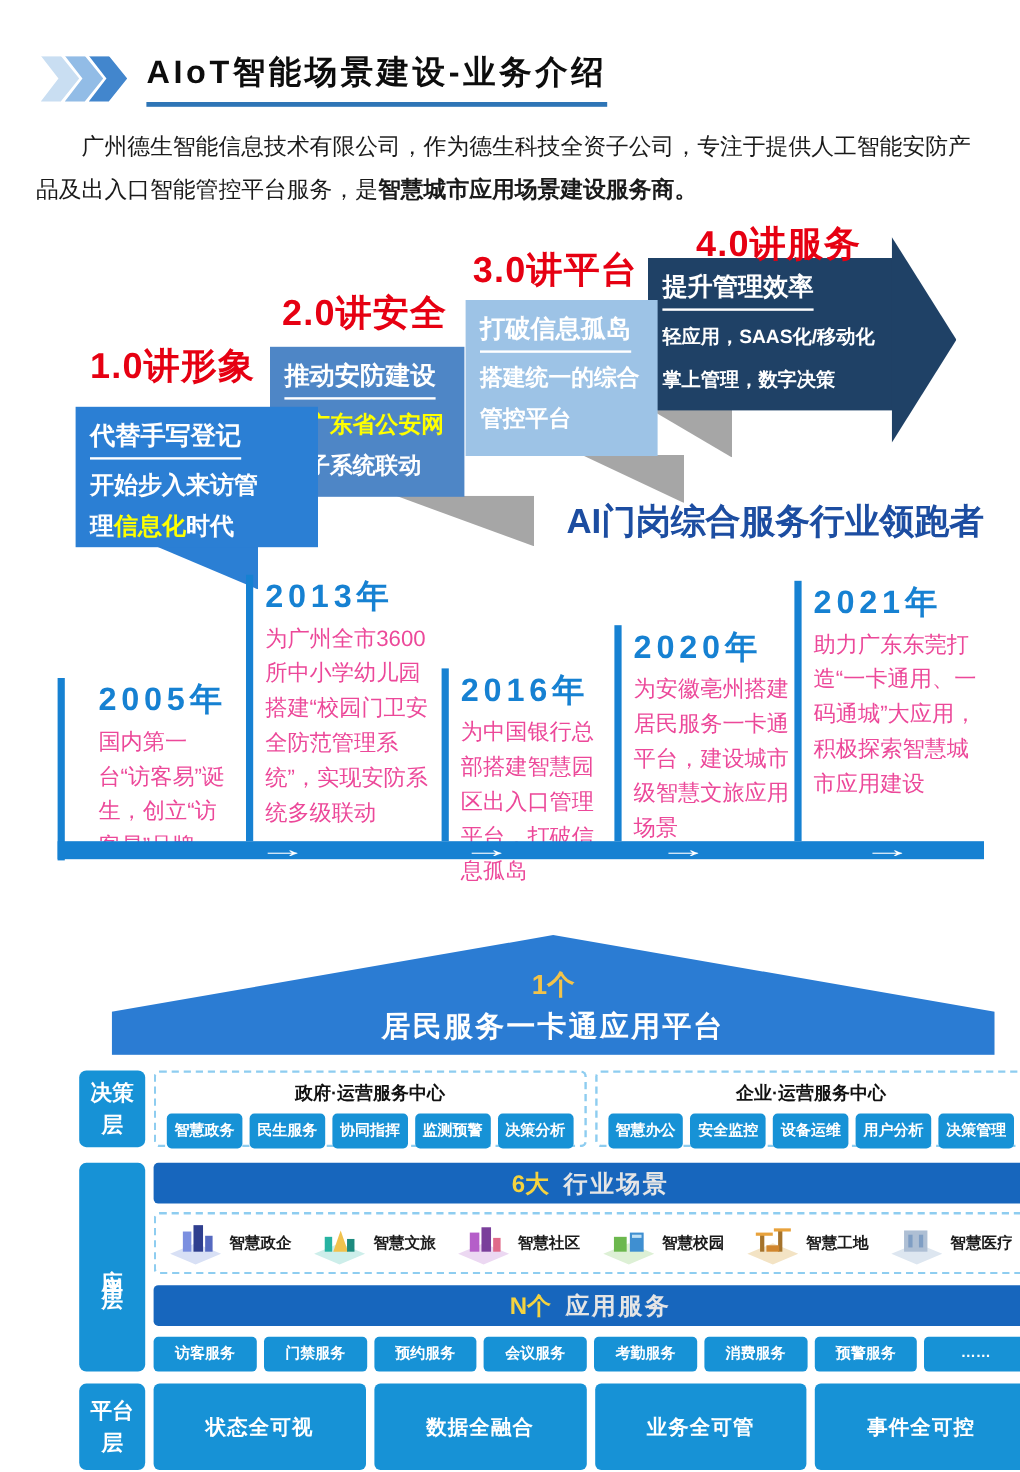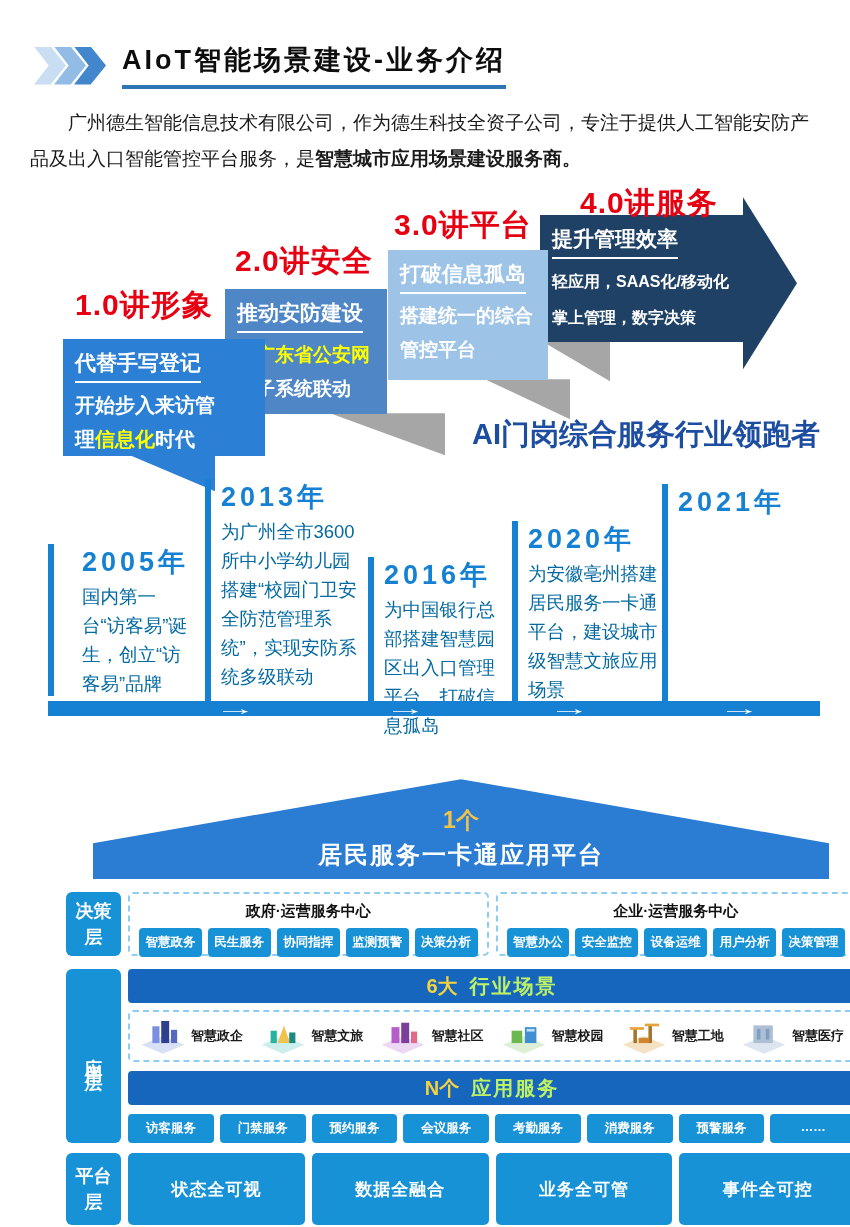--- a/index.html
+++ b/index.html
@@ -42,22 +42,22 @@
   .tail2{left:300px;top:236px;width:115px;height:42px;background:var(--gray-shadow,#a6a6a6);}
   .tail3{left:455px;top:202px;width:85px;height:40px;background:var(--gray-shadow,#a6a6a6);}
   .tail4{left:512px;top:164px;width:68px;height:40px;background:var(--gray-shadow,#a6a6a6);}
   .leader{position:absolute;left:395px;top:238px;width:395px;text-align:right;
     font-size:29px;font-weight:800;color:var(--leader-blue,#1c4da1);white-space:nowrap;z-index:6;}
 
   
   .timeline{position:relative;margin:0 30px 0 48px;height:260px;}
   .tl-col{position:absolute;border-left:6px solid var(--timeline-blue,#1681d2);padding-left:10px;box-sizing:border-box;}
   .tl-year{font-size:27px;font-weight:800;color:var(--timeline-blue,#1681d2);letter-spacing:4px;margin-bottom:2px;white-space:nowrap;}
-  .tl-desc{font-size:18.5px;line-height:29px;color:#0369a1;}
-  .tlc0{left:0;top:67px;width:148px;height:152px;padding-left:28px;}
+  .tl-desc{font-size:18.5px;line-height:29px;color:#ec4899;}
+  .tlc0{left:0;top:88px;width:148px;height:152px;padding-left:28px;}
   .tlc1{left:157px;top:2px;width:160px;height:222px;}
   .tlc2{left:320px;top:80px;width:145px;height:144px;}
   .tlc3{left:464px;top:44px;width:150px;height:180px;}
   .tlc4{left:614px;top:7px;width:158px;height:217px;}
   .tl-bar{position:absolute;left:0;top:224px;width:772px;height:15px;background:var(--timeline-blue,#1681d2);}
   .tl-arrow{position:absolute;top:221px;color:#fff;font-size:19px;transform:scaleX(2.2);transform-origin:center;}
   .a0{left:178px;} .a1{left:348px;} .a2{left:512px;} .a3{left:682px;}
 
   
   .arch{margin:42px 30px 0 30px;width:790px;padding-left:36px;}
@@ -71,21 +71,21 @@
     line-height:26px;padding:4px;box-sizing:border-box;flex:none;}
   .layer-label.vert{writing-mode:vertical-rl;text-orientation:upright;letter-spacing:8px;line-height:1;}
   .center-panel{flex:1;border:2px dashed #8ecdf0;border-radius:5px;padding:5px 9px 8px 9px;box-sizing:border-box;}
   .center-title{font-size:15px;font-weight:800;color:#111;text-align:center;margin:3px 0 7px 0;}
   .center-btns{display:flex;gap:6px;}
   .cbtn{flex:1;background:var(--accent-button-blue,#1792d6);color:#fff;font-size:12.5px;font-weight:700;
     text-align:center;padding:6px 0;border-radius:4px;white-space:nowrap;}
   .app-right{flex:1;display:flex;flex-direction:column;}
   .hdr-bar{background:var(--header-bar-blue,#1766bd);border-radius:4px;height:34px;display:flex;
     align-items:center;justify-content:center;gap:12px;font-size:20px;font-weight:800;}
-  .hdr-count{color:#f5d33f;} .hdr-text{color:#bef264;letter-spacing:2px;}
+  .hdr-count{color:#f5d33f;} .hdr-text{color:#e5e5e5;letter-spacing:2px;}
   .scenes{border:2px dashed #8ecdf0;border-radius:5px;margin-top:7px;padding:5px 10px;
     display:flex;justify-content:space-between;align-items:center;}
   .scene{display:flex;align-items:center;gap:5px;}
   .scene-label{font-size:13px;font-weight:800;color:#1a1a1a;white-space:nowrap;}
   .scene-svg{width:46px;height:38px;}
   .services{display:flex;gap:6px;margin-top:9px;}
   .platform-row{margin-top:10px;height:72px;}
   .plat-box{flex:1;background:var(--accent-button-blue,#1792d6);border-radius:5px;color:#fff;
     font-size:17px;font-weight:800;display:flex;align-items:center;justify-content:center;letter-spacing:1px;}
   .row-decision{height:64px;}
@@ -155,20 +155,21 @@
   <div class="tl-col tlc2">
     <div class="tl-year">2016年</div>
     <div class="tl-desc">为中国银行总部搭建智慧园区出入口管理平台，打破信息孤岛</div>
   </div>
   <div class="tl-col tlc3">
     <div class="tl-year">2020年</div>
     <div class="tl-desc">为安徽亳州搭建居民服务一卡通平台，建设城市级智慧文旅应用场景</div>
   </div>
   <div class="tl-col tlc4">
     <div class="tl-year">2021年</div>
+    <div class="tl-desc">助力广东东莞打造“一卡通用、一码通城”大应用，积极探索智慧城市应用建设</div>
   </div>
   <div class="tl-bar"></div>
   <span class="tl-arrow a0">→</span>
   <span class="tl-arrow a1">→</span>
   <span class="tl-arrow a2">→</span>
   <span class="tl-arrow a3">→</span>
 </div>
 
 <div class="arch">
 

